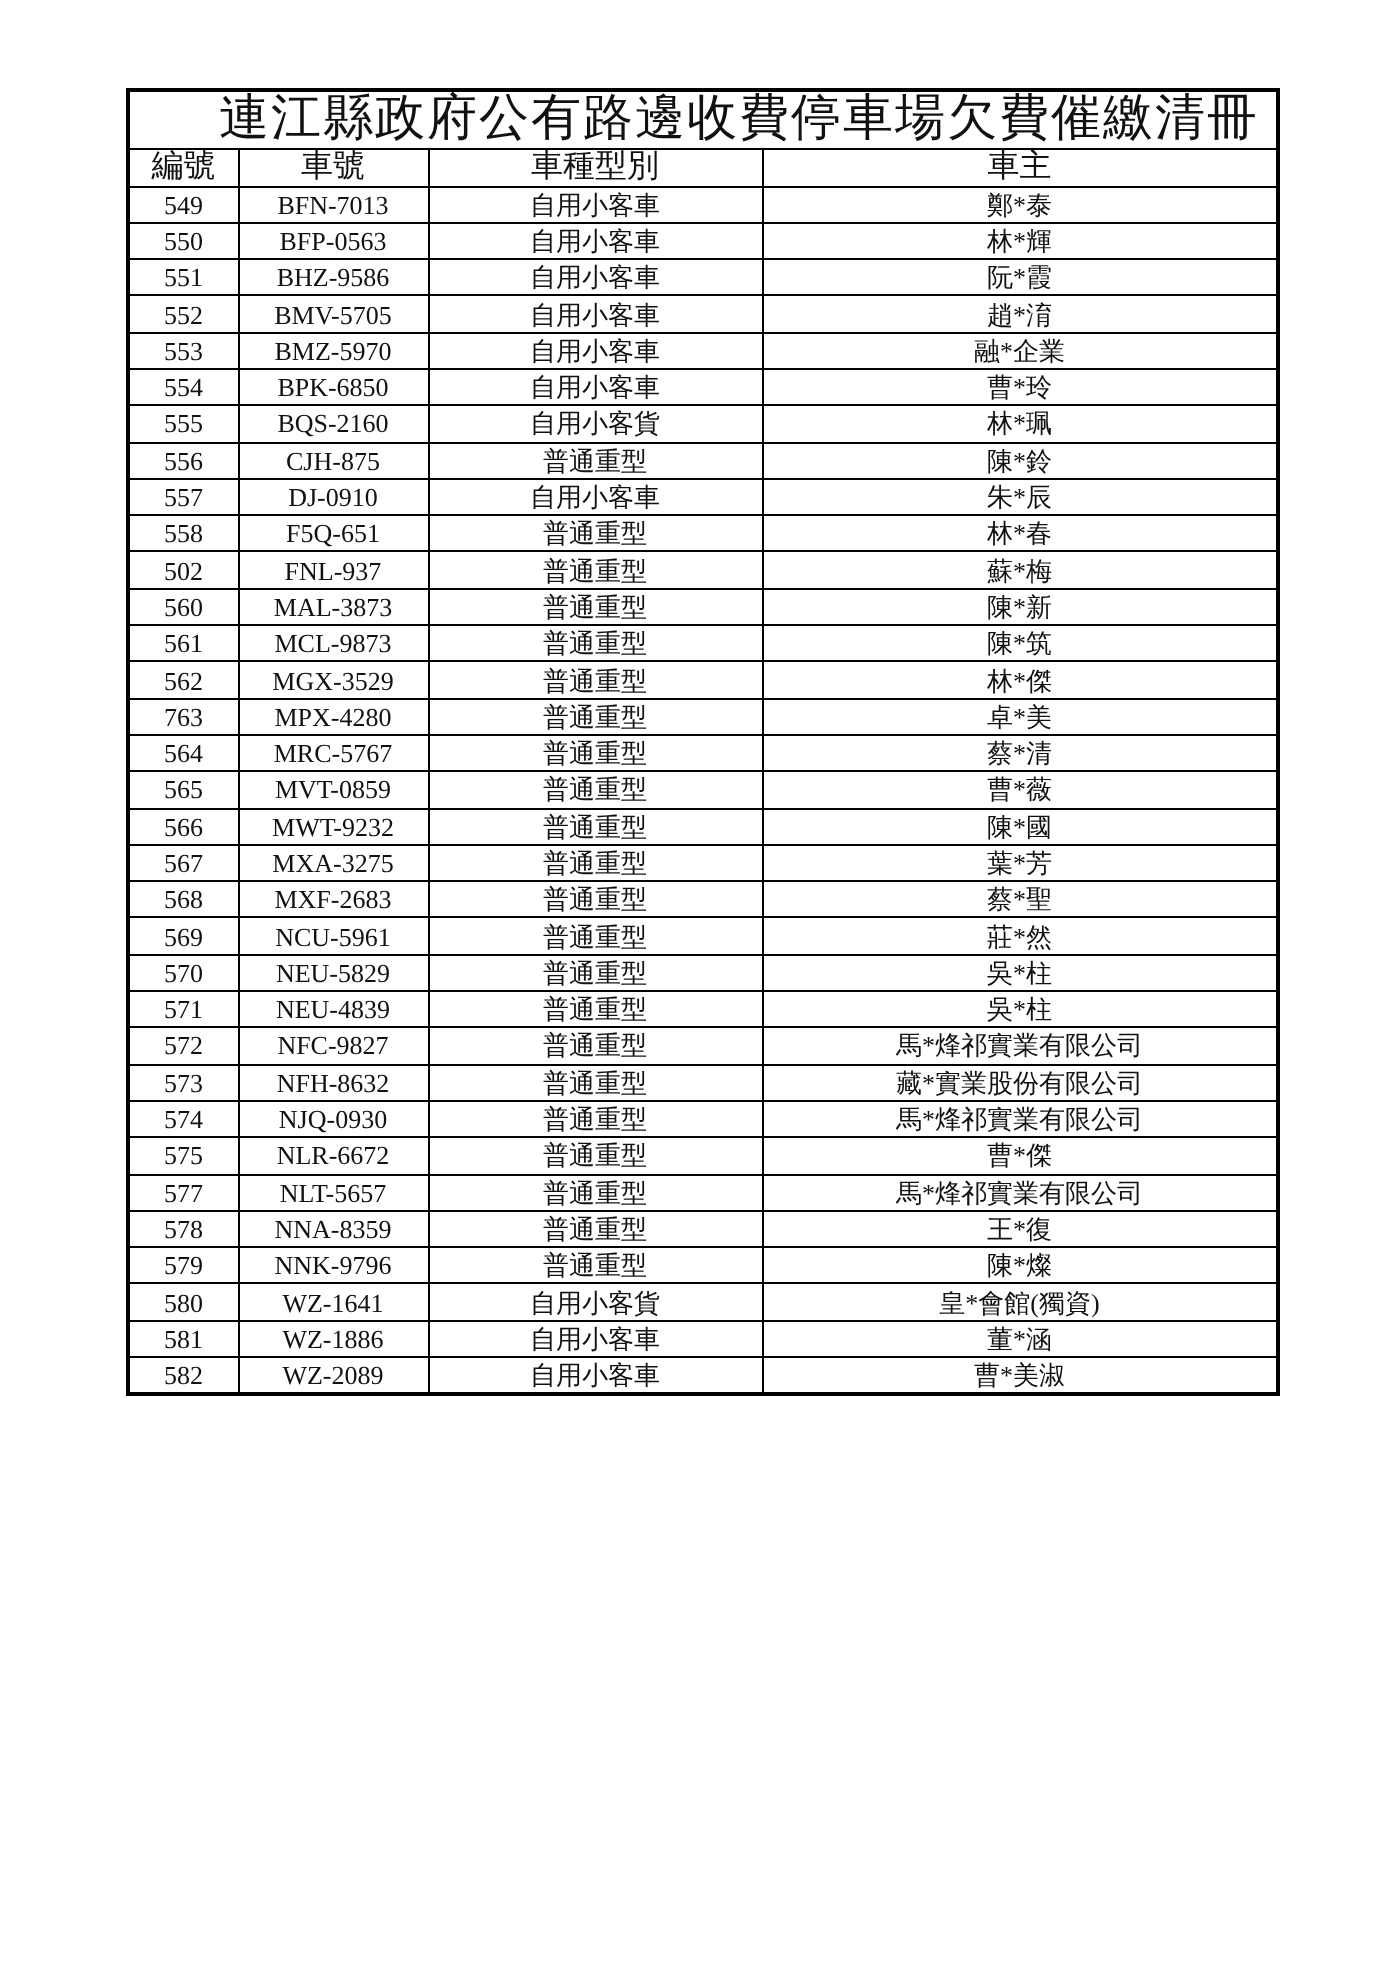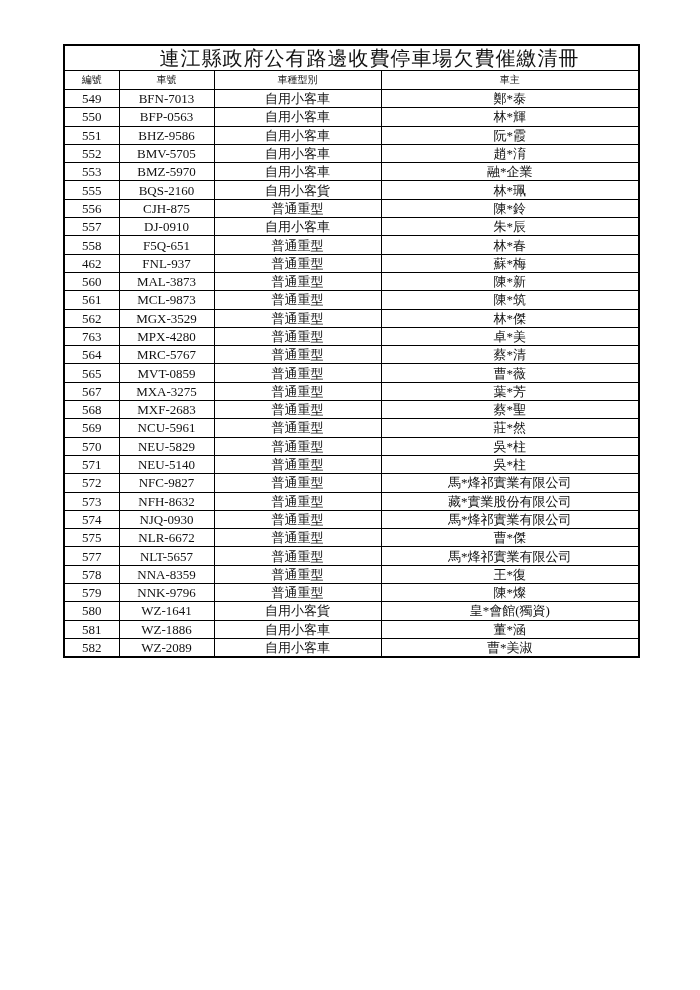--- a/index.html
+++ b/index.html
@@ -33,28 +33,28 @@
     border: 1.5px solid #000000;
     padding: 0;
     text-align: center;
     vertical-align: middle;
     white-space: nowrap;
     overflow: hidden;
     font-weight: normal;
   }
   tr.title-row th {
     height: 24px;
-    font-size: 20px;
+    font-size: 25px;
     letter-spacing: 1px;
     line-height: 1.1;
     padding-left: 36px;
   }
   tr.header-row th {
     height: 18px;
-    font-size: 10px;
+    font-size: 16px;
     line-height: 1;
   }
   tbody tr td {
     height: 17.3px;
     font-size: 13px;
     line-height: 1;
   }
 </style>
 </head>
 <body>
@@ -103,20 +103,26 @@
           <td>自用小客車</td>
           <td>趙*淯</td>
         </tr>
         <tr>
           <td>553</td>
           <td>BMZ-5970</td>
           <td>自用小客車</td>
           <td>融*企業</td>
         </tr>
         <tr>
+          <td>554</td>
+          <td>BPK-6850</td>
+          <td>自用小客車</td>
+          <td>曹*玲</td>
+        </tr>
+        <tr>
           <td>555</td>
           <td>BQS-2160</td>
           <td>自用小客貨</td>
           <td>林*珮</td>
         </tr>
         <tr>
           <td>556</td>
           <td>CJH-875</td>
           <td>普通重型</td>
           <td>陳*鈴</td>
@@ -127,21 +133,21 @@
           <td>自用小客車</td>
           <td>朱*辰</td>
         </tr>
         <tr>
           <td>558</td>
           <td>F5Q-651</td>
           <td>普通重型</td>
           <td>林*春</td>
         </tr>
         <tr>
-          <td>462</td>
+          <td>502</td>
           <td>FNL-937</td>
           <td>普通重型</td>
           <td>蘇*梅</td>
         </tr>
         <tr>
           <td>560</td>
           <td>MAL-3873</td>
           <td>普通重型</td>
           <td>陳*新</td>
         </tr>
@@ -169,20 +175,26 @@
           <td>普通重型</td>
           <td>蔡*清</td>
         </tr>
         <tr>
           <td>565</td>
           <td>MVT-0859</td>
           <td>普通重型</td>
           <td>曹*薇</td>
         </tr>
         <tr>
+          <td>566</td>
+          <td>MWT-9232</td>
+          <td>普通重型</td>
+          <td>陳*國</td>
+        </tr>
+        <tr>
           <td>567</td>
           <td>MXA-3275</td>
           <td>普通重型</td>
           <td>葉*芳</td>
         </tr>
         <tr>
           <td>568</td>
           <td>MXF-2683</td>
           <td>普通重型</td>
           <td>蔡*聖</td>
@@ -194,21 +206,21 @@
           <td>莊*然</td>
         </tr>
         <tr>
           <td>570</td>
           <td>NEU-5829</td>
           <td>普通重型</td>
           <td>吳*柱</td>
         </tr>
         <tr>
           <td>571</td>
-          <td>NEU-5140</td>
+          <td>NEU-4839</td>
           <td>普通重型</td>
           <td>吳*柱</td>
         </tr>
         <tr>
           <td>572</td>
           <td>NFC-9827</td>
           <td>普通重型</td>
           <td>馬*烽祁實業有限公司</td>
         </tr>
         <tr>

